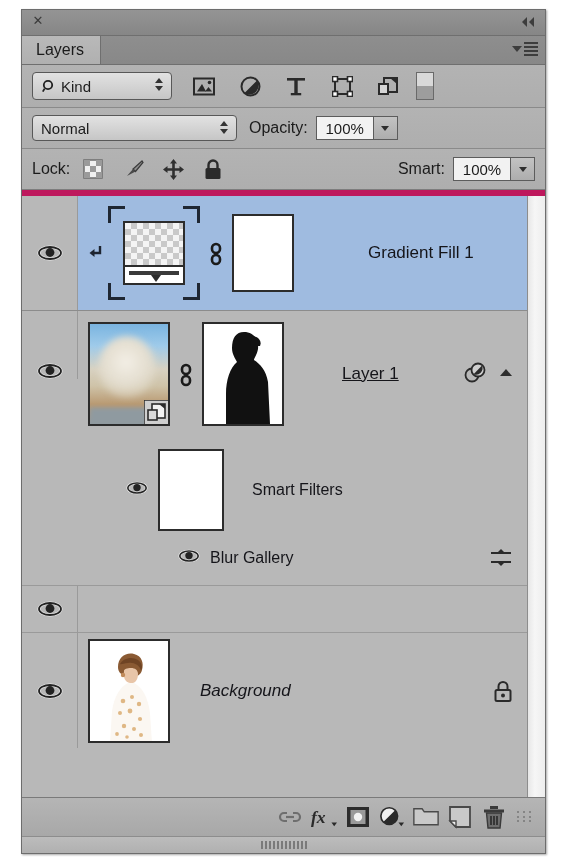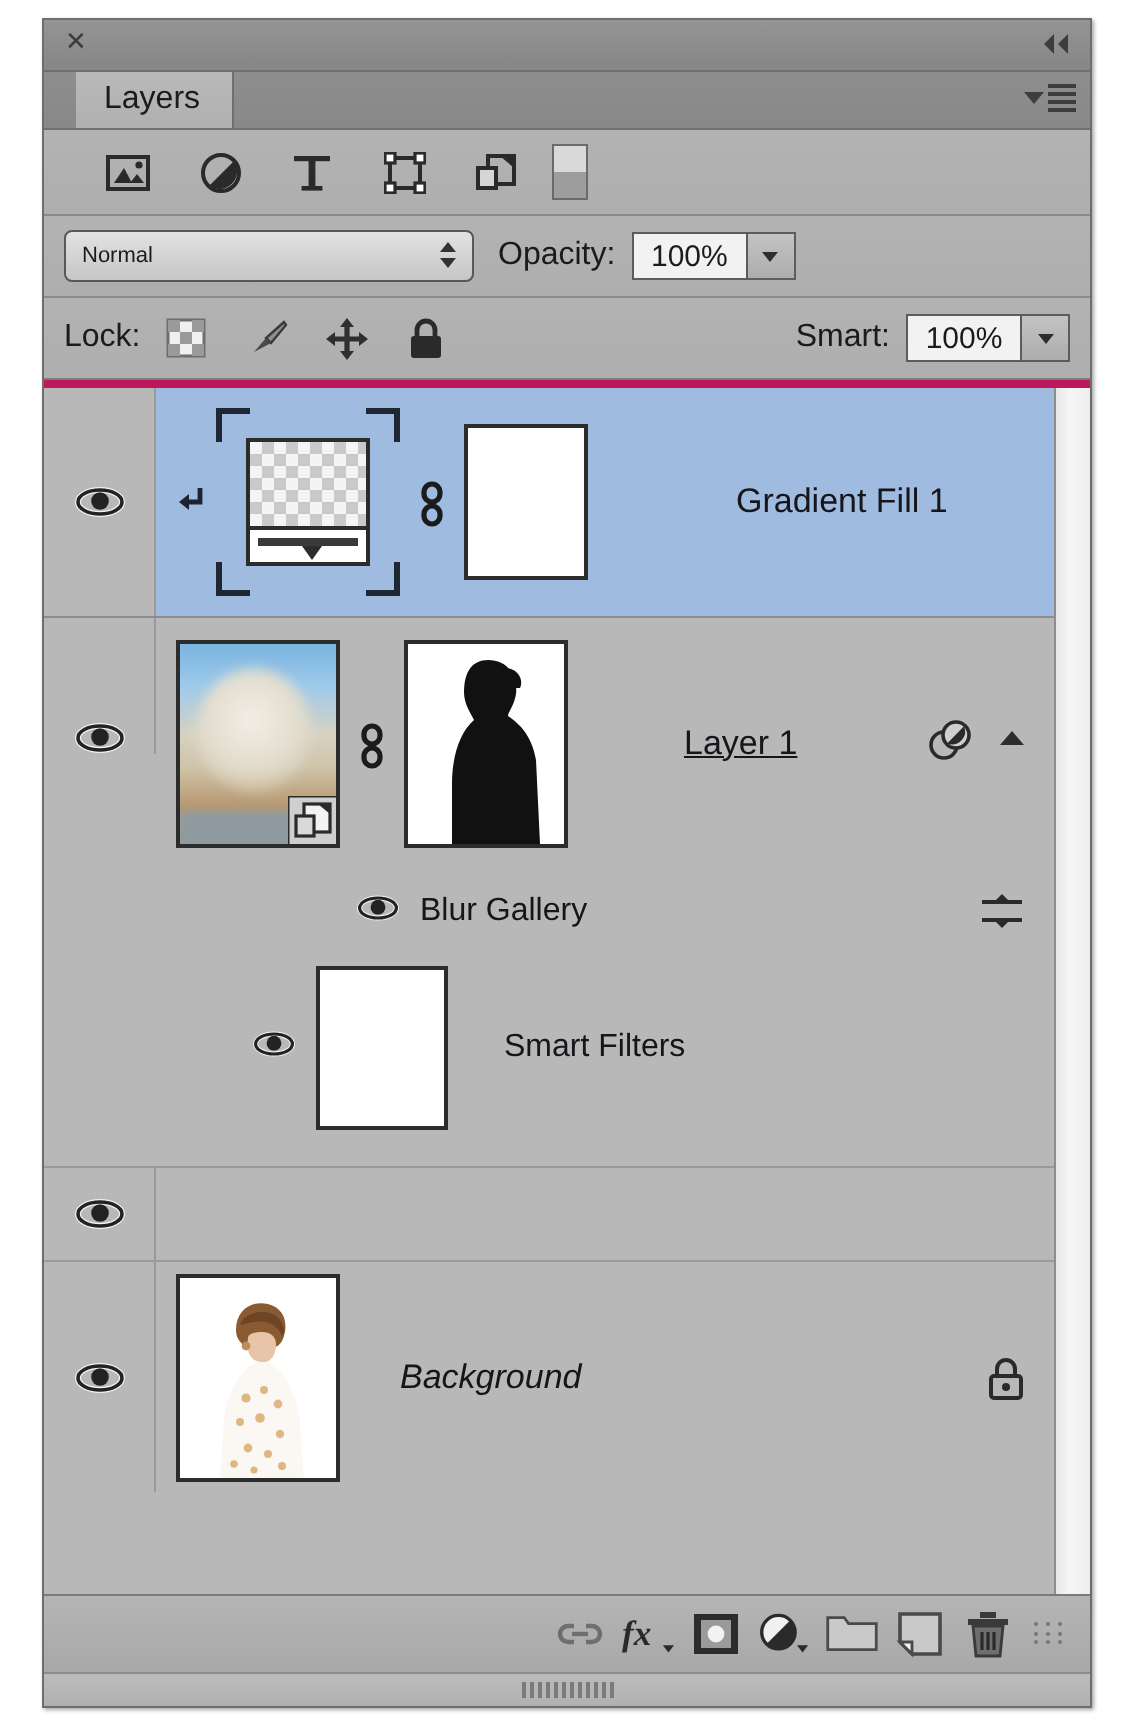--- a/index.html
+++ b/index.html
@@ -49,21 +49,21 @@
   }
   
   .tabstrip {
     height: 28px;
     background: linear-gradient(to bottom,#8e8e8e 0%,#888888 100%);
     border-bottom: 1px solid #6f6f6f;
     position: relative;
     flex: 0 0 auto;
   }
   .tab {
-    position: absolute; left: 16px; top: 0;
+    position: absolute; left: 0; top: 0;
     height: 28px;
     padding: 0 16px 0 14px;
     background: linear-gradient(to bottom,#b9b9b9 0%,#b0b0b0 100%);
     border-right: 1px solid #6f6f6f;
     display: flex; align-items: center;
     font-size: 16px; color: #1b1b1b;
     cursor: pointer;
   }
   .tab-menu {
     position: absolute; right: 7px; top: 6px;
@@ -137,21 +137,21 @@
   }
   .blend-select {
     width: 205px; height: 26px;
     border: 1px solid #585858;
     border-radius: 4px;
     background: linear-gradient(to bottom,#e2e2e2 0%,#c6c6c6 100%);
     display: flex; align-items: center;
     padding: 0 8px;
     position: relative; cursor: pointer; box-sizing: border-box;
   }
-  .blend-label { font-size: 11px; color: #1b1b1b; }
+  .blend-label { font-size: 15px; color: #1b1b1b; }
   .lbl { font-size: 16px; color: #1b1b1b; text-align: right; }
   .numfield {
     height: 24px; min-width: 58px;
     border: 1px solid #5c5c5c;
     background: #f2f2f2;
     display: flex; align-items: center; justify-content: center;
     font-size: 15px; color: #1b1b1b;
     cursor: text; box-sizing: border-box;
   }
   .numdrop {
@@ -176,21 +176,21 @@
   }
   .lockicons { display:flex; align-items:center; gap: 18px; margin-left: 12px; }
   .lockicon { width:22px;height:22px; cursor:pointer; display:flex;align-items:center;justify-content:center; }
 
   
   .listwrap {
     flex: 1 1 auto;
     position: relative;
     display: flex;
     background: #15803d;
-    border-top: 4px solid #be185d;
+    border-top: 6px solid #be185d;
     overflow: hidden;
   }
   .list {
     flex: 1 1 auto;
     position: relative;
     background: #b8b8b8;
   }
   .scrollbar {
     width: 17px;
     background: linear-gradient(to right,#e7e7e7 0%,#f6f6f6 40%,#ededed 100%);
@@ -312,20 +312,33 @@
         <span class="burger">
             <i></i>
             <i></i>
             <i></i>
             <i></i>
           </span>
       </div>
     </div>
 
     <div class="filterrow">
+      <div class="kind-select">
+        <span class="magnifier">
+          <svg width="14" height="14" viewBox="0 0 14 14">
+            <circle cx="6" cy="6" r="4.2" fill="none" stroke="#202020" stroke-width="1.8"></circle>
+            <line x1="2.6" y1="9.6" x2="0.8" y2="12.6" stroke="#202020" stroke-width="1.8"></line>
+          </svg>
+        </span>
+        <span class="kind-label">Kind</span>
+        <span class="stepper">
+          <span class="up"></span>
+            <span class="dn"></span>
+        </span>
+      </div>
 
       <div class="ficons">
         <span class="ficon">
           <svg width="22" height="19" viewBox="0 0 22 19">
             <rect x="1" y="1.5" width="20" height="16" fill="none" stroke="#2a2a2a" stroke-width="2"></rect>
             <polygon points="4,14.5 9,7 13,14.5" fill="#2a2a2a"></polygon>
             <polygon points="12,14.5 15.5,10 19,14.5" fill="#2a2a2a"></polygon>
             <circle cx="16.5" cy="5.5" r="1.8" fill="#2a2a2a"></circle>
           </svg>
         </span>
@@ -504,48 +517,48 @@
                 </span>
                 <span>
                   <svg width="14" height="12" viewBox="0 0 14 12">
                     <polygon points="7,2 13,9 1,9" fill="#2d2d2d"></polygon>
                   </svg>
                 </span>
               </span>
             </div>
 
             <div class="smartfilters-block">
+              <div style="display:flex;align-items:center;padding-left:48px;height:100px;">
+                <span style="margin-right:10px;">
+                  <svg width="22" height="14" viewBox="0 0 22 14">
+                    <ellipse cx="11" cy="7" rx="9.2" ry="5" fill="none" stroke="#f2f2f2" stroke-width="2.6"></ellipse>
+                    <ellipse cx="11" cy="7" rx="9.2" ry="5" fill="none" stroke="#232323" stroke-width="1.6"></ellipse>
+                    <circle cx="11" cy="6.6" r="3.7" fill="#232323"></circle>
+                  </svg>
+                </span>
+                <span class="thumb" style="width:66px;height:82px;background:#ffffff;"></span>
+                <span class="sf-label" style="margin-left:28px;">Smart Filters</span>
+              </div>
               <div style="display:flex;align-items:center;padding-left:100px;height:36px;position:relative;">
                 <span style="margin-right:10px;">
                   <svg width="22" height="14" viewBox="0 0 22 14">
                     <ellipse cx="11" cy="7" rx="9.2" ry="5" fill="none" stroke="#f2f2f2" stroke-width="2.6"></ellipse>
                     <ellipse cx="11" cy="7" rx="9.2" ry="5" fill="none" stroke="#232323" stroke-width="1.6"></ellipse>
                     <circle cx="11" cy="6.6" r="3.7" fill="#232323"></circle>
                   </svg>
                 </span>
                 <span class="sf-label" style="margin-left:0;">Blur Gallery</span>
                 <span class="rowright">
                   <svg width="24" height="22" viewBox="0 0 24 22">
                     <line x1="2" y1="6" x2="22" y2="6" stroke="#2a2a2a" stroke-width="2"></line>
                     <line x1="2" y1="15" x2="22" y2="15" stroke="#2a2a2a" stroke-width="2"></line>
                     <polygon points="12,2 16,6 8,6" fill="#2a2a2a"></polygon>
                     <polygon points="12,19 8,15 16,15" fill="#2a2a2a"></polygon>
                   </svg>
                 </span>
-              </div>
-              <div style="display:flex;align-items:center;padding-left:48px;height:100px;">
-                <span style="margin-right:10px;">
-                  <svg width="22" height="14" viewBox="0 0 22 14">
-                    <ellipse cx="11" cy="7" rx="9.2" ry="5" fill="none" stroke="#f2f2f2" stroke-width="2.6"></ellipse>
-                    <ellipse cx="11" cy="7" rx="9.2" ry="5" fill="none" stroke="#232323" stroke-width="1.6"></ellipse>
-                    <circle cx="11" cy="6.6" r="3.7" fill="#232323"></circle>
-                  </svg>
-                </span>
-                <span class="thumb" style="width:66px;height:82px;background:#ffffff;"></span>
-                <span class="sf-label" style="margin-left:28px;">Smart Filters</span>
               </div>
             </div>
           </div>
         </div>
 
         <div class="row" style="height:47px;">
           <div class="eyecol">
             <svg width="26" height="16" viewBox="0 0 26 16">
               <ellipse cx="13" cy="8" rx="11" ry="6" fill="none" stroke="#f2f2f2" stroke-width="3"></ellipse>
               <ellipse cx="13" cy="8" rx="11" ry="6" fill="none" stroke="#232323" stroke-width="1.8"></ellipse>

